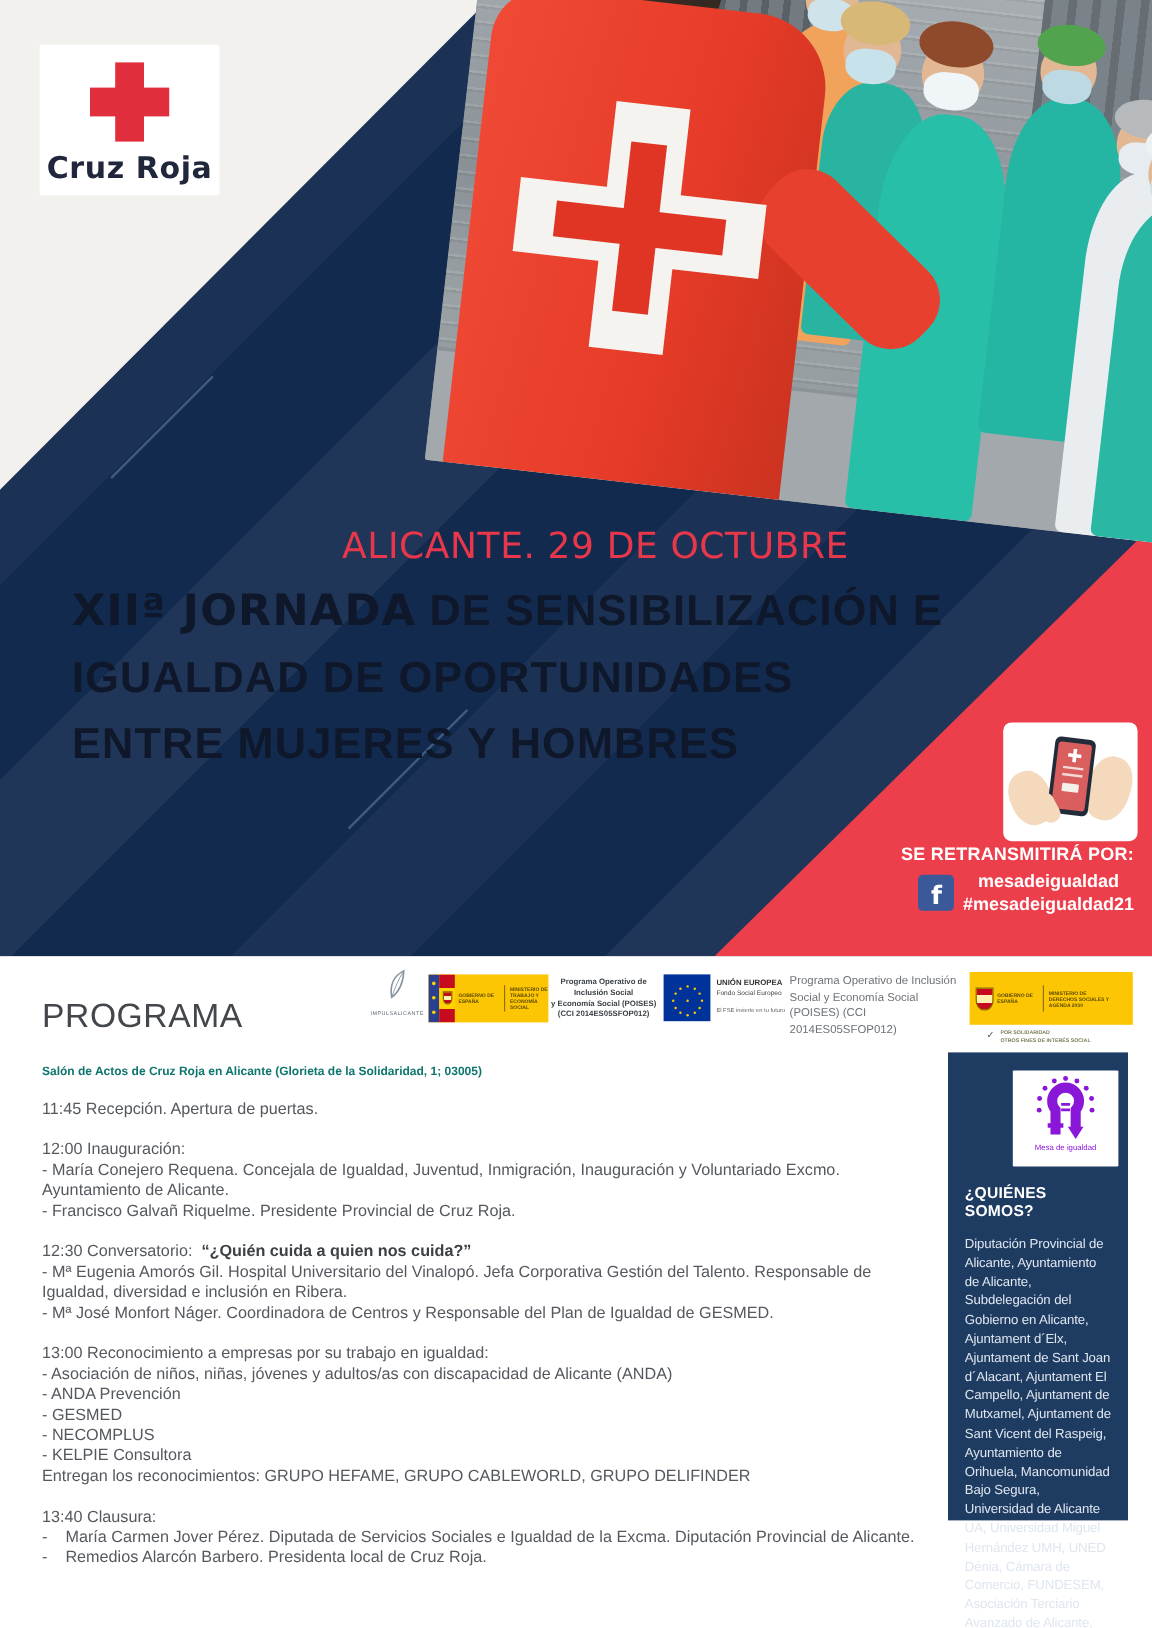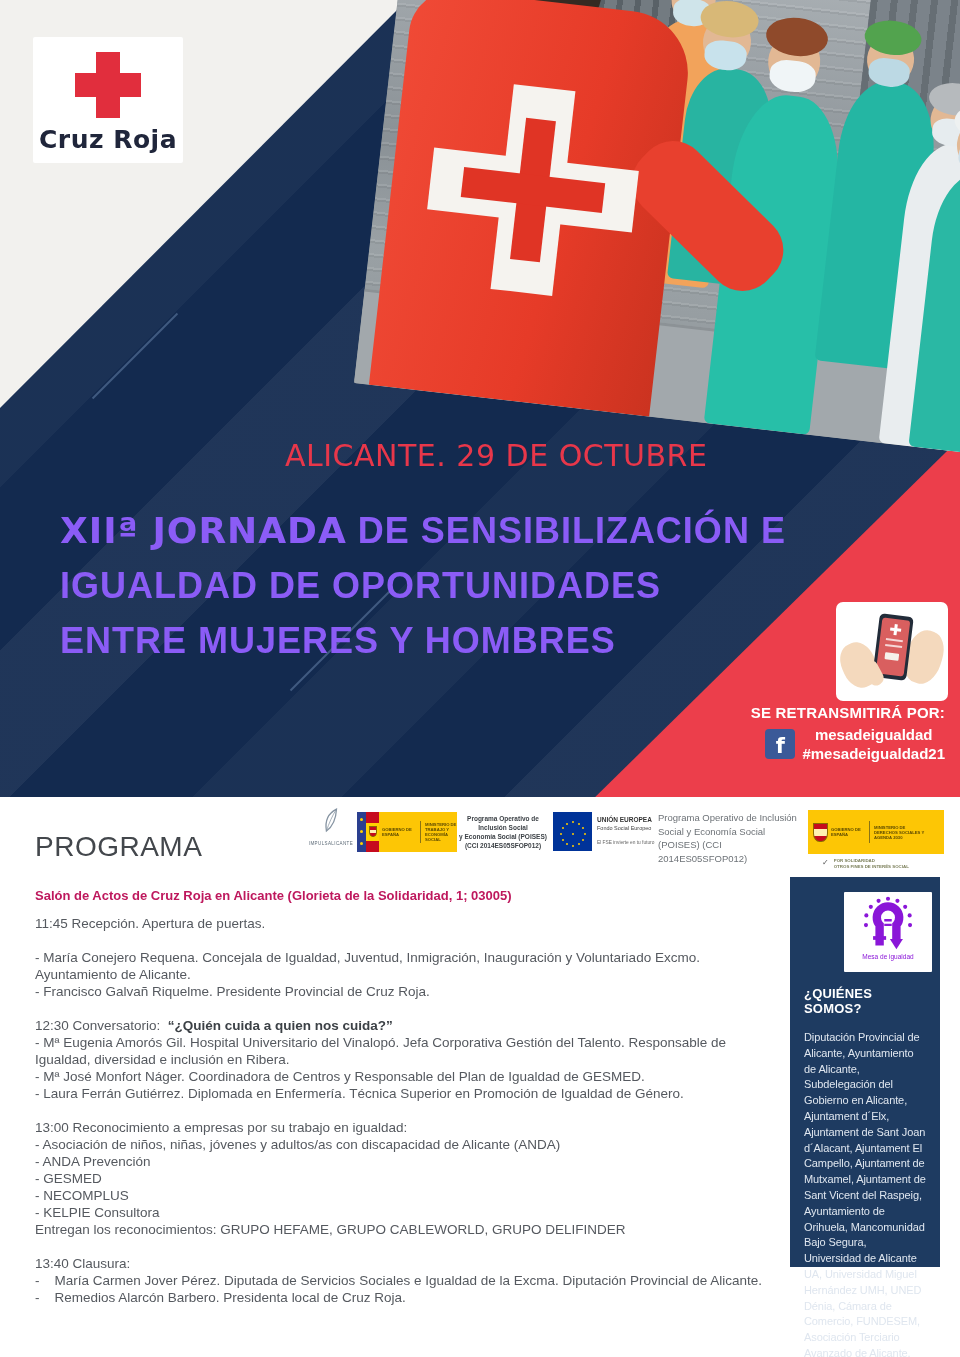--- a/index.html
+++ b/index.html
@@ -74,22 +74,22 @@
   .brand-cross { position:absolute; left:42px; top:15px; width:66px; height:66px; }
   .brand-cross i { position:absolute; background:#e12e3d; }
   .bc-v { left:21px; top:0; width:24px; height:66px; }
   .bc-h { left:0; top:21px; width:66px; height:24px; }
   .brand-name { position:absolute; left:0; top:88px; width:100%; text-align:center;
     font-family:"DejaVu Sans", sans-serif; font-weight:700; font-size:25px; color:#20263b; letter-spacing:.5px; }
 
   
   .hero-date { position:absolute; left:285px; top:438px;
     font-family:"DejaVu Sans", sans-serif; font-weight:400; font-size:30px; color:#e8374a; letter-spacing:.5px; }
-  .hero-title { position:absolute; left:60px; top:503px; width:740px;
-    color:#8b5cf6; font-weight:700; font-size:36px; letter-spacing:1px; line-height:55px; }
+  .hero-title { position:absolute; left:60px; top:481px; width:740px;
+    color:#0f172a; font-weight:700; font-size:36px; letter-spacing:1px; line-height:55px; }
   .hero-title .tl { display:block; white-space:nowrap; }
   .hero-title b { font-family:"DejaVu Sans", sans-serif; font-weight:700; }
 
   
   .rt-box { position:absolute; left:836px; top:602px; width:112px; height:99px;
     background:#fff; border-radius:7px; overflow:hidden; }
   .hand { position:absolute; background:#f4d9bd; border-radius:45%; }
   .hand-l { left:6px; top:40px; width:34px; height:46px; transform:rotate(-24deg); }
   .hand-r { left:70px; top:28px; width:36px; height:54px; transform:rotate(18deg); }
   .rt-phone { position:absolute; left:40px; top:13px; width:34px; height:64px;
@@ -146,21 +146,21 @@
   .eu-t2 { position:absolute; left:44px; top:15px; font-size:5.5px; color:#444; }
   .eu-t3 { position:absolute; left:44px; top:30px; font-size:4.8px; color:#666; width:70px; }
   .lg-poises-lg { position:absolute; left:658px; top:811px; width:140px;
     font-size:9.5px; color:#6d7277; line-height:13.5px; }
   .min2-sub { position:absolute; left:822px; top:858px; display:flex; gap:5px; align-items:flex-start; }
   .min2-check { font-size:8px; color:#555; }
   .min2-sub-t { font-size:4.4px; color:#7a7e58; line-height:5.5px; font-weight:700; width:110px; }
 
   
   .venue { position:absolute; left:35px; top:888px; width:740px;
-    font-size:13px; font-weight:700; color:#be185d; }
+    font-size:10px; font-weight:700; color:#0f766e; }
   .sched { position:absolute; left:35px; top:915px; width:745px;
     font-size:13.5px; line-height:17px; color:#55595f; }
   .sched p { margin:0 0 17px; }
   .sched .ln { display:block; white-space:pre-wrap; }
   .sched .q { color:#3c4146; font-weight:700; }
 
   
   .sidebar { position:absolute; left:790px; top:877px; width:150px; height:390px;
     background:#1e3b61; padding:15px 14px; color:#fff; }
   .side-logo { width:88px; height:80px; background:#fff; border-radius:1px; margin-left:40px;
@@ -310,28 +310,28 @@
     </div>
   </div>
 
   <p class="venue">Salón de Actos de Cruz Roja en Alicante (Glorieta de la Solidaridad, 1; 03005)</p>
 
   <div class="sched">
     <p>
       <span class="ln">11:45 Recepción. Apertura de puertas.</span>
     </p>
     <p>
+      <span class="ln">12:00 Inauguración:</span>
       <span class="ln">- María Conejero Requena. Concejala de Igualdad, Juventud, Inmigración, Inauguración y Voluntariado Excmo. Ayuntamiento de Alicante.</span>
       <span class="ln">- Francisco Galvañ Riquelme. Presidente Provincial de Cruz Roja.</span>
     </p>
     <p>
       <span class="ln"><span>12:30 Conversatorio:  </span><b class="q">“¿Quién cuida a quien nos cuida?”</b></span>
       <span class="ln">- Mª Eugenia Amorós Gil. Hospital Universitario del Vinalopó. Jefa Corporativa Gestión del Talento. Responsable de Igualdad, diversidad e inclusión en Ribera.</span>
       <span class="ln">- Mª José Monfort Náger. Coordinadora de Centros y Responsable del Plan de Igualdad de GESMED.</span>
-      <span class="ln">- Laura Ferrán Gutiérrez. Diplomada en Enfermería. Técnica Superior en Promoción de Igualdad de Género.</span>
     </p>
     <p>
       <span class="ln">13:00 Reconocimiento a empresas por su trabajo en igualdad:</span>
       <span class="ln">- Asociación de niños, niñas, jóvenes y adultos/as con discapacidad de Alicante (ANDA)</span>
       <span class="ln">- ANDA Prevención</span>
       <span class="ln">- GESMED</span>
       <span class="ln">- NECOMPLUS</span>
       <span class="ln">- KELPIE Consultora</span>
       <span class="ln">Entregan los reconocimientos: GRUPO HEFAME, GRUPO CABLEWORLD, GRUPO DELIFINDER</span>
     </p>

